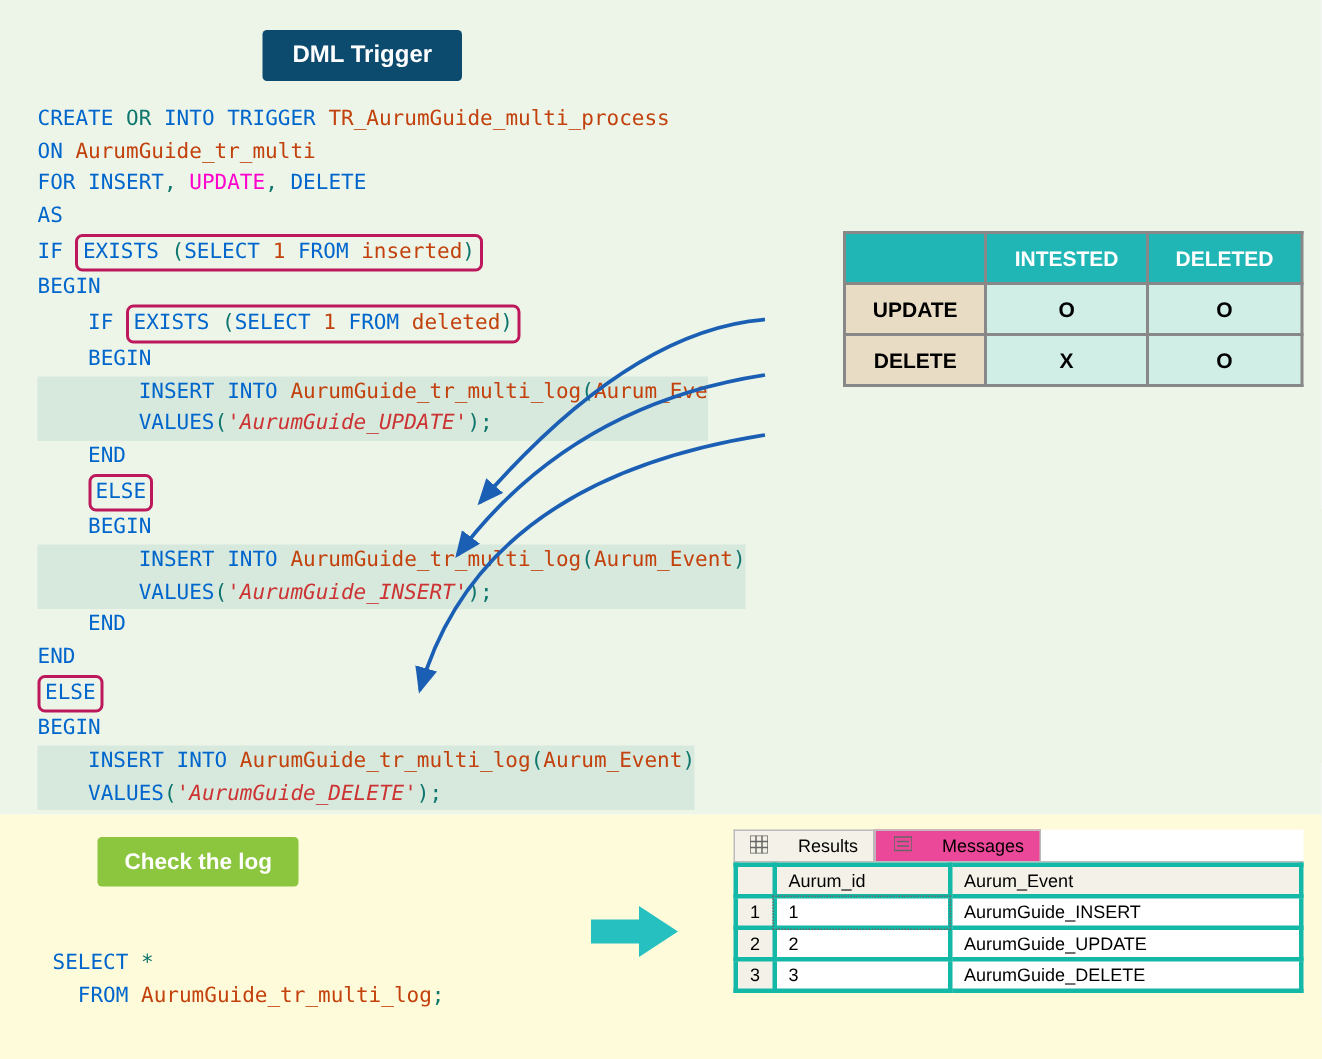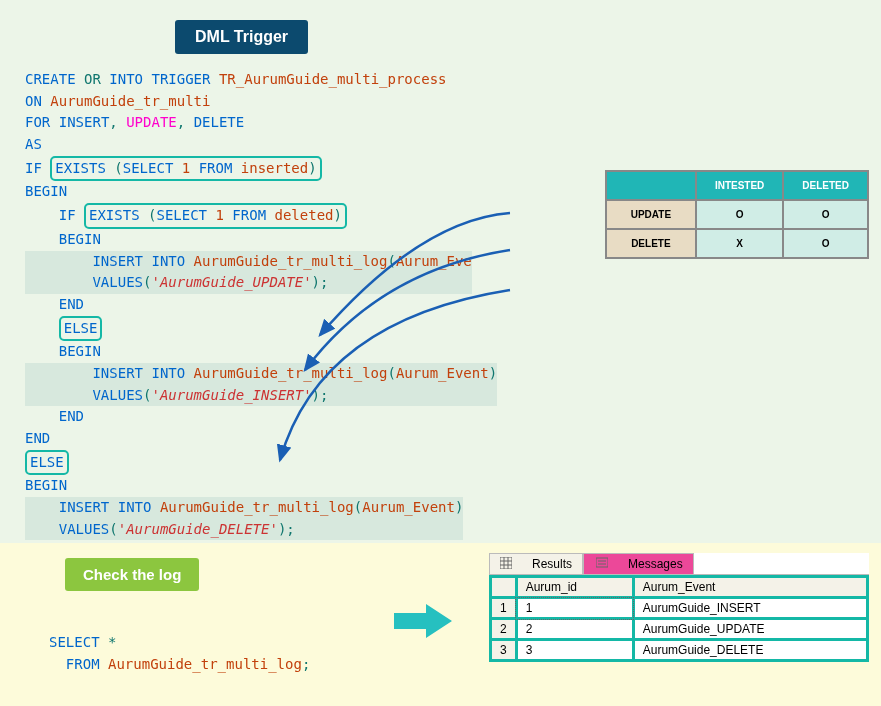--- a/index.html
+++ b/index.html
@@ -58,36 +58,36 @@
     line-height: 1.55;
     font-size: 14px;
     color: #333;
   }
   .kw-blue { color: #0066cc; }
   .kw-gray { color: #0f766e; }
   .kw-pink { color: #ff00cc; }
   .kw-str { color: #cc3333; font-style: italic; }
   .txt-black { color: #c2410c; }
   .hl-box {
-    border: 2px solid #14b8a6;
+    border: 2px solid #be185d;
     border-radius: 5px;
     padding: 0 3px;
     display: inline-block;
   }
   .dim-bg {
     background: #d7e8dd;
     display: inline-block;
   }
   .truth-table {
     position: absolute;
-    top: 170px;
+    top: 154px;
     right: 12px;
     border-collapse: collapse;
     font-family: Arial, sans-serif;
-    font-size: 10px;
+    font-size: 14px;
   }
   .truth-table th, .truth-table td {
     border: 2px solid #888;
     padding: 8px 18px;
     text-align: center;
   }
   .truth-table th {
     background: #20b6b6;
     color: #fff;
     font-weight: bold;
@@ -152,21 +152,21 @@
     background: #f4f2e8;
     font-family: Arial, sans-serif;
   }
   .results-grid .rownum {
     background: #f4f2e8;
     text-align: center;
     width: 24px;
   }
   .sel-query {
     margin-top: 25px;
-    margin-left: 24px;
+    margin-left: 10px;
     white-space: pre;
     line-height: 1.6;
   }
   .svg-overlay {
     position: absolute;
     top: 0;
     left: 0;
     pointer-events: none;
   }
 </style>

